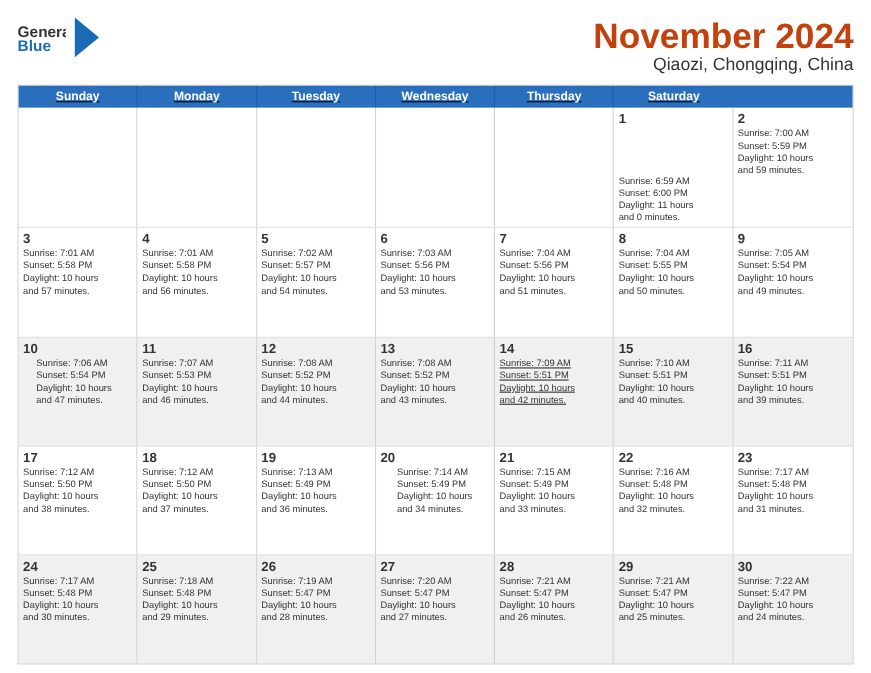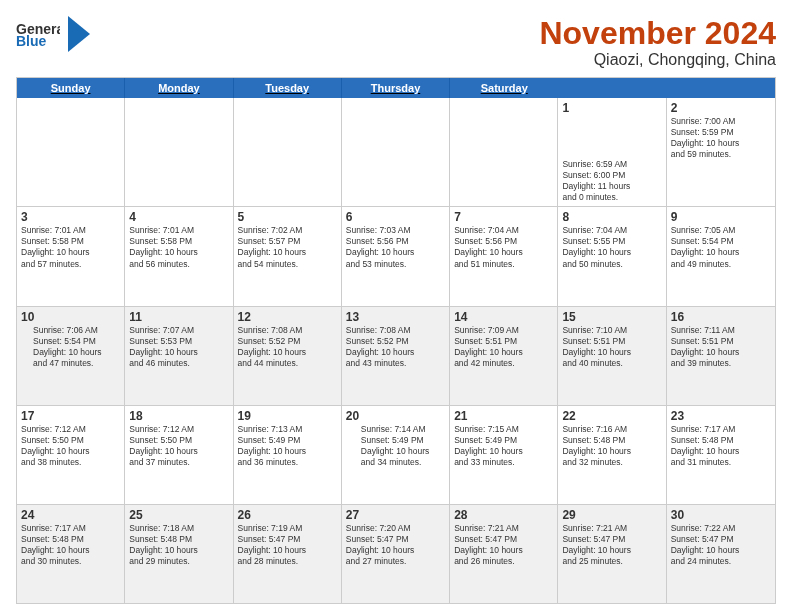--- a/index.html
+++ b/index.html
@@ -122,20 +122,21 @@
       <div class="month-title">November 2024</div>
       <div class="location-title">Qiaozi, Chongqing, China</div>
     </div>
   </div>
 
   <div class="calendar">
     <div class="cal-header">
       <div class="cal-header-cell">Sunday</div>
       <div class="cal-header-cell">Monday</div>
       <div class="cal-header-cell">Tuesday</div>
+      <div class="cal-header-cell">Wednesday</div>
       <div class="cal-header-cell">Thursday</div>
       <div class="cal-header-cell">Saturday</div>
     </div>
     <div class="cal-body" id="cal-body">
     <div class="cal-row">
           <div class="cal-cell"></div>
           <div class="cal-cell"></div>
           <div class="cal-cell"></div>
           <div class="cal-cell"></div>
           <div class="cal-cell"></div>
@@ -229,21 +230,21 @@
           </div>
           <div class="cal-cell shaded">
             <span class="day-number">13</span>
             <div class="cell-info" style="white-space: pre-line;">Sunrise: 7:08 AM
 Sunset: 5:52 PM
 Daylight: 10 hours
 and 43 minutes.</div>
           </div>
           <div class="cal-cell shaded">
             <span class="day-number">14</span>
-            <div class="cell-info" style="white-space: pre-line;">Sunrise: 7:09 AM
+            <div class="cell-info" style="white-space: pre-line; text-decoration: underline;">Sunrise: 7:09 AM
 Sunset: 5:51 PM
 Daylight: 10 hours
 and 42 minutes.</div>
           </div>
           <div class="cal-cell shaded">
             <span class="day-number">15</span>
             <div class="cell-info" style="white-space: pre-line;">Sunrise: 7:10 AM
 Sunset: 5:51 PM
 Daylight: 10 hours
 and 40 minutes.</div>

